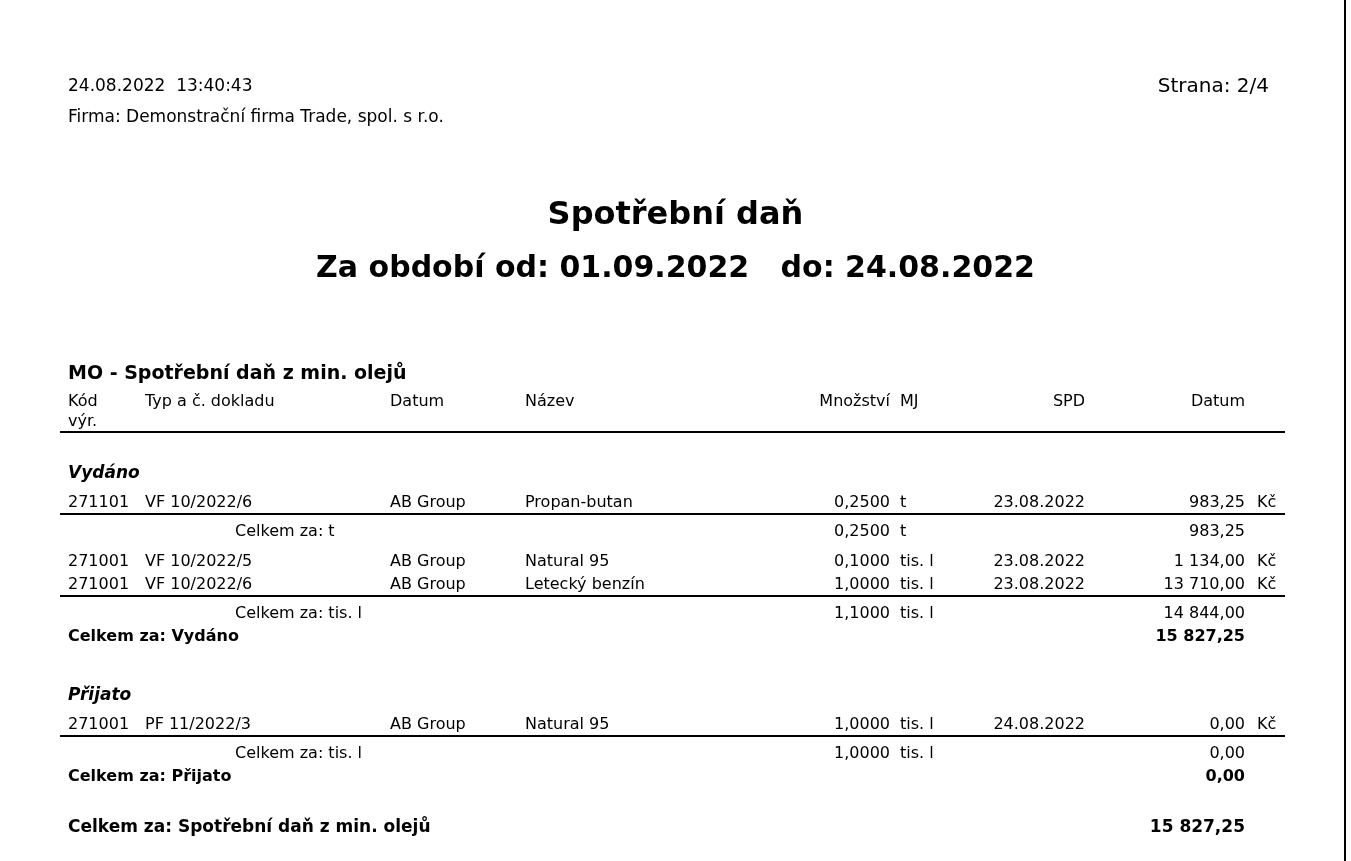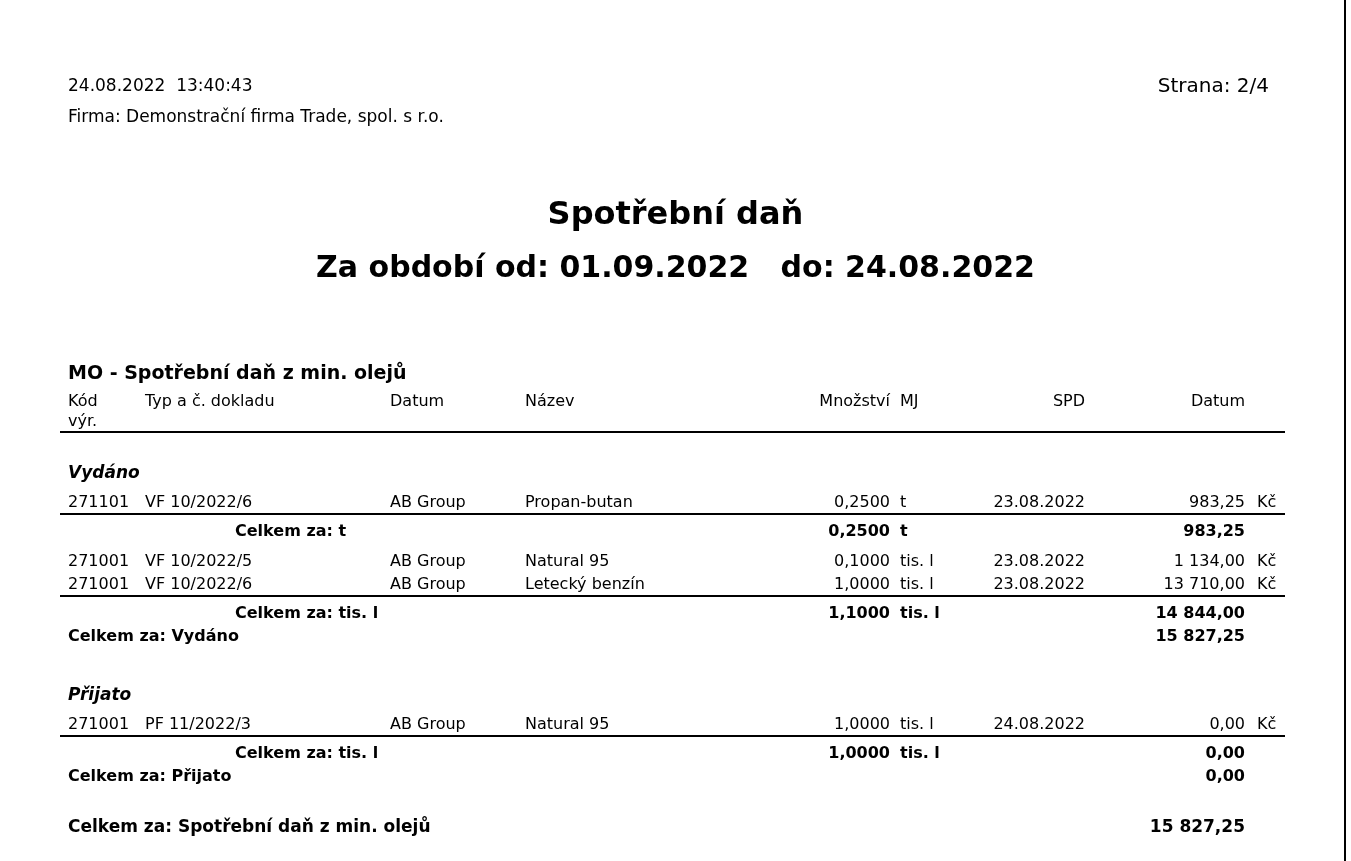--- a/index.html
+++ b/index.html
@@ -23,21 +23,21 @@
   .r { text-align:right; }
   .mjc { padding-left:10px; }
   .kcc { padding-left:12px; }
 
   .thead { margin-top:8px; border-bottom:2px solid #000; }
   .thead .c { line-height:20px; }
 
   .group-label { margin-top:28px; padding-left:8px; font-size:17px; line-height:22px; font-weight:bold; font-style:italic; }
 
   .tbody { margin-top:7px; border-bottom:2px solid #000; }
-  .ttotal { margin-top:4px; font-weight:bold; }
+  .ttotal { margin-top:4px; font-weight:normal; }
   .ttotal .lbl { grid-column:1 / 5; padding-left:167px; }
   .gtotal { font-weight:bold; }
   .gtotal .lbl { grid-column:1 / 8; }
   .grand { margin-top:28px; font-weight:bold; }
   .grand .c { font-size:17px; }
 </style>
 </head>
 <body>
 
 <div class="page">

